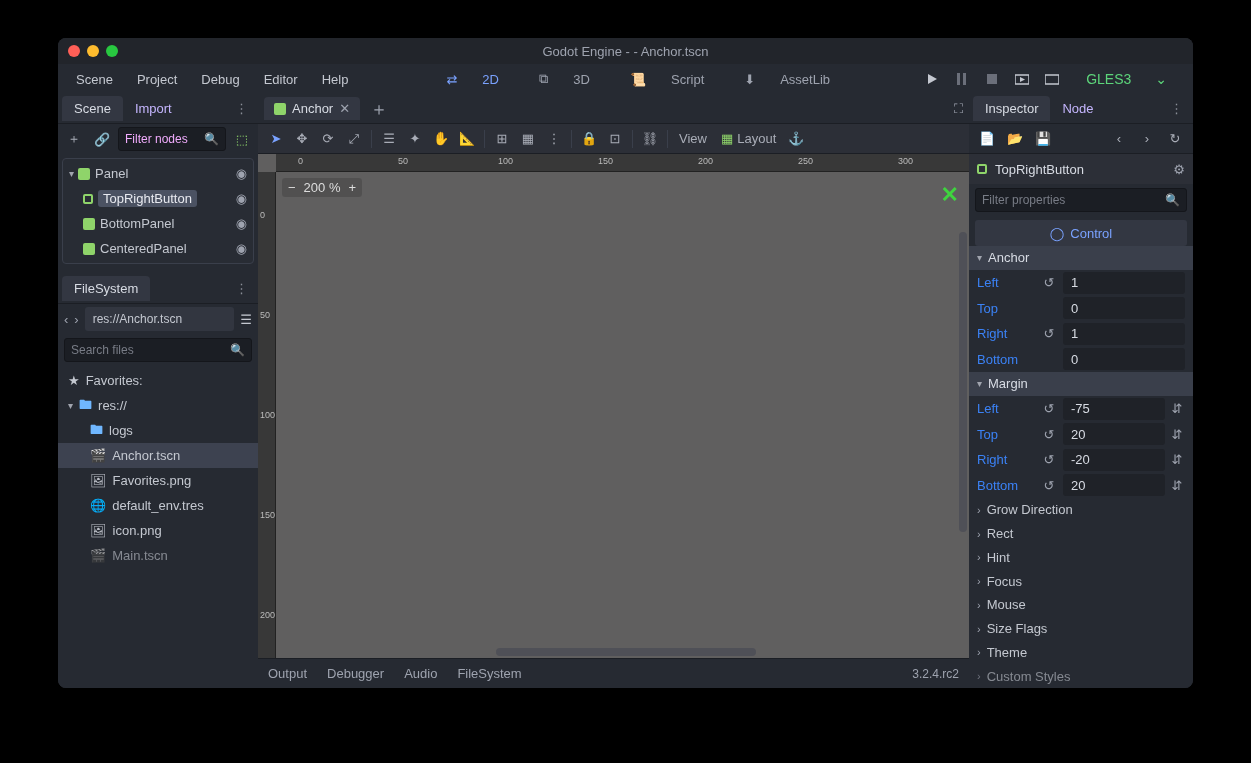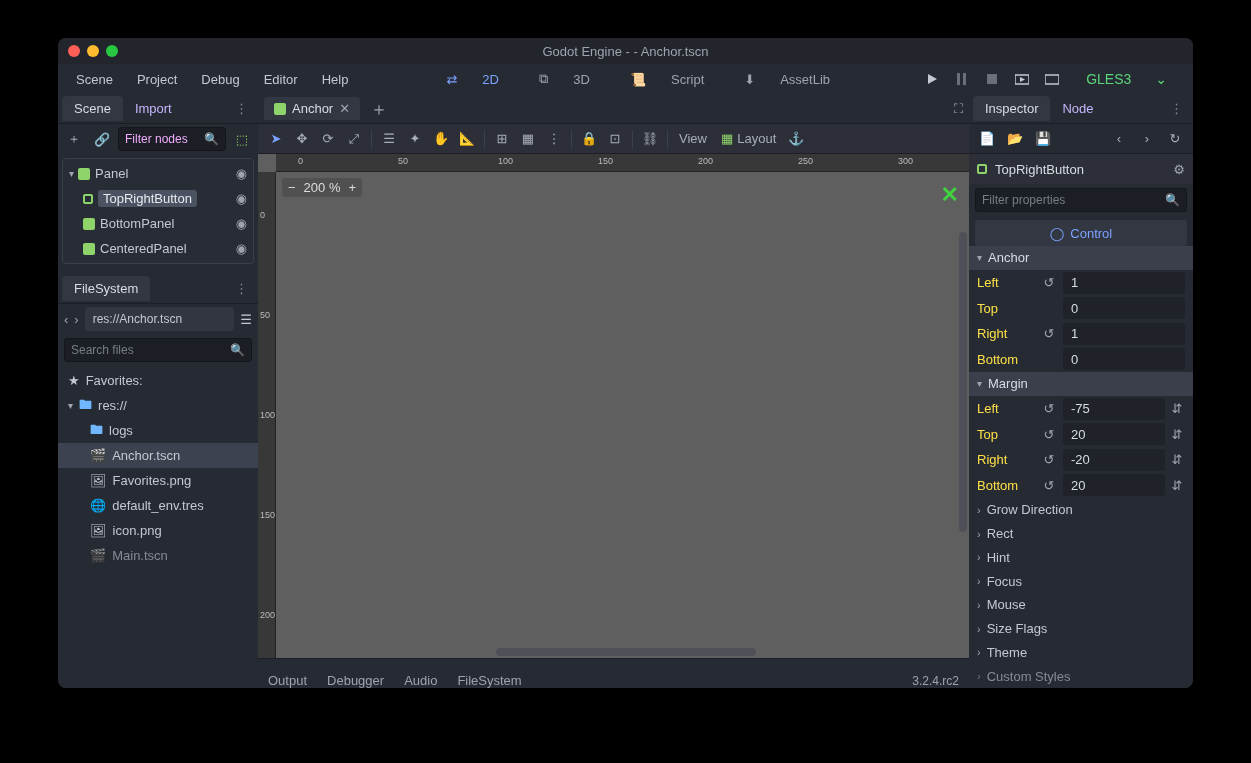--- a/index.html
+++ b/index.html
@@ -63,33 +63,33 @@
   .canvas { position:absolute; left:18px; top:18px; right:0; bottom:0; background:#605f5f; }
   .zoom { position:absolute; left:6px; top:6px; display:flex; align-items:center; gap:8px; color:#ddd; background:rgba(0,0,0,.15); padding:2px 6px; border-radius:3px; font-size:13px;}
   .stage { position:absolute; left:22px; top:38px; width:640px; height:360px; background:#363636; }
   .button-sel { position:absolute; left:503px; top:18px; width:115px; height:44px; background:#434752; border:2px solid #e08050; border-radius:3px; display:flex; align-items:center; justify-content:center; color:#b8bcc6; font-size:20px;}
   .handle { position:absolute; width:8px; height:8px; border:1px solid #e08050; border-radius:50%; background:#ffb090; }
   .center-panel { position:absolute; left:280px; top:120px; width:80px; height:80px; background:#9e9e9e; }
   .bottom-panel { position:absolute; left:0; bottom:0; right:0; height:40px; background:#b0b0b0; }
   .vp-scroll-v { position:absolute; right:2px; top:60px; width:8px; height:300px; background:#3d4250; border-radius:4px; opacity:.5;}
   .vp-scroll-h { position:absolute; bottom:2px; left:220px; width:260px; height:8px; background:#3d4250; border-radius:4px; opacity:.5;}
   .crosshair { position:absolute; right:10px; top:10px; color:#3fd43f; font-size:22px; font-weight:bold;}
-  .bottom-tabs { height: 30px; display:flex; align-items:flex-end; padding:0 10px; gap:20px; background:#262a32; color:#9ea3af; border-top:1px solid #1b1e24;}
+  .bottom-tabs { height: 30px; display:flex; align-items:center; padding:0 10px; gap:20px; background:#262a32; color:#9ea3af; border-top:1px solid #1b1e24;}
   .bottom-tabs .ver { margin-left:auto; font-size:12px;}
   
   .right { width: 224px; background:#262a32; display:flex; flex-direction:column; }
   .insp-tb { height:30px; display:flex; align-items:center; gap:4px; padding:0 6px; border-bottom:1px solid #1b1e24;}
   .insp-head { height:30px; display:flex; align-items:center; gap:8px; padding:0 8px; background:#2c2f37; color:#d8dce4; font-size:13px;}
   .insp-head .tune { margin-left:auto; color:#9ea3af;}
   .filter-row { padding: 4px 6px; }
   .prop-list { flex:1; overflow:hidden; display:flex; flex-direction:column;}
   .cat { height:26px; background:#3a3f4b; display:flex; align-items:center; padding:0 8px; color:#d8dce4; font-size:13px; gap:6px;}
   .control-banner { height:26px; display:flex; align-items:center; justify-content:center; gap:6px; color:#7aa2ff; background:#333742; margin:4px 6px 0 6px; border-radius:3px;}
   .prop { height:28px; display:flex; align-items:center; padding: 0 8px; gap:4px; font-size:13px; }
-  .prop .lbl { width:58px; color:#fde047;}
+  .prop .lbl { width:58px; color:#3b82f6;}
   .prop .reset { width:20px; color:#9ea3af; text-align:center;}
   .prop .val { flex:1; height:22px; background:#1f2228; border-radius:3px; display:flex; align-items:center; padding:0 8px; color:#d8dce4; position:relative;}
   .prop .step { width:16px; color:#9ea3af; text-align:center;}
   .fold { height:26px; display:flex; align-items:center; gap:6px; padding:0 8px; color:#c4c8d0;}
   .fold .arr { color:#9ea3af; font-size:11px;}
   svg { display:block; }
 </style>
 </head>
 <body>
 

